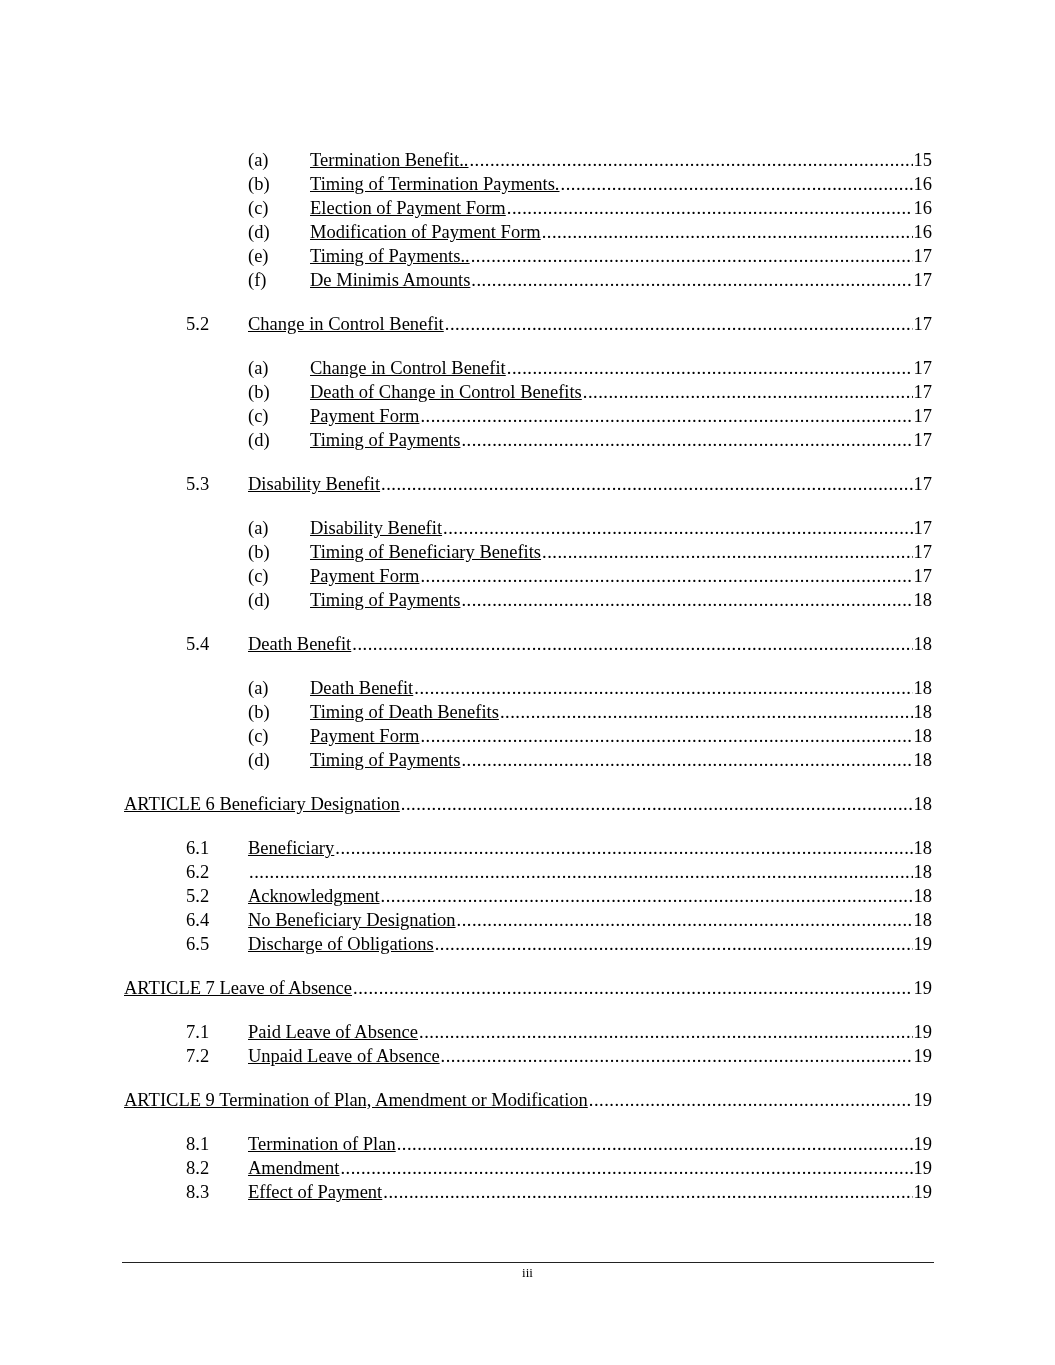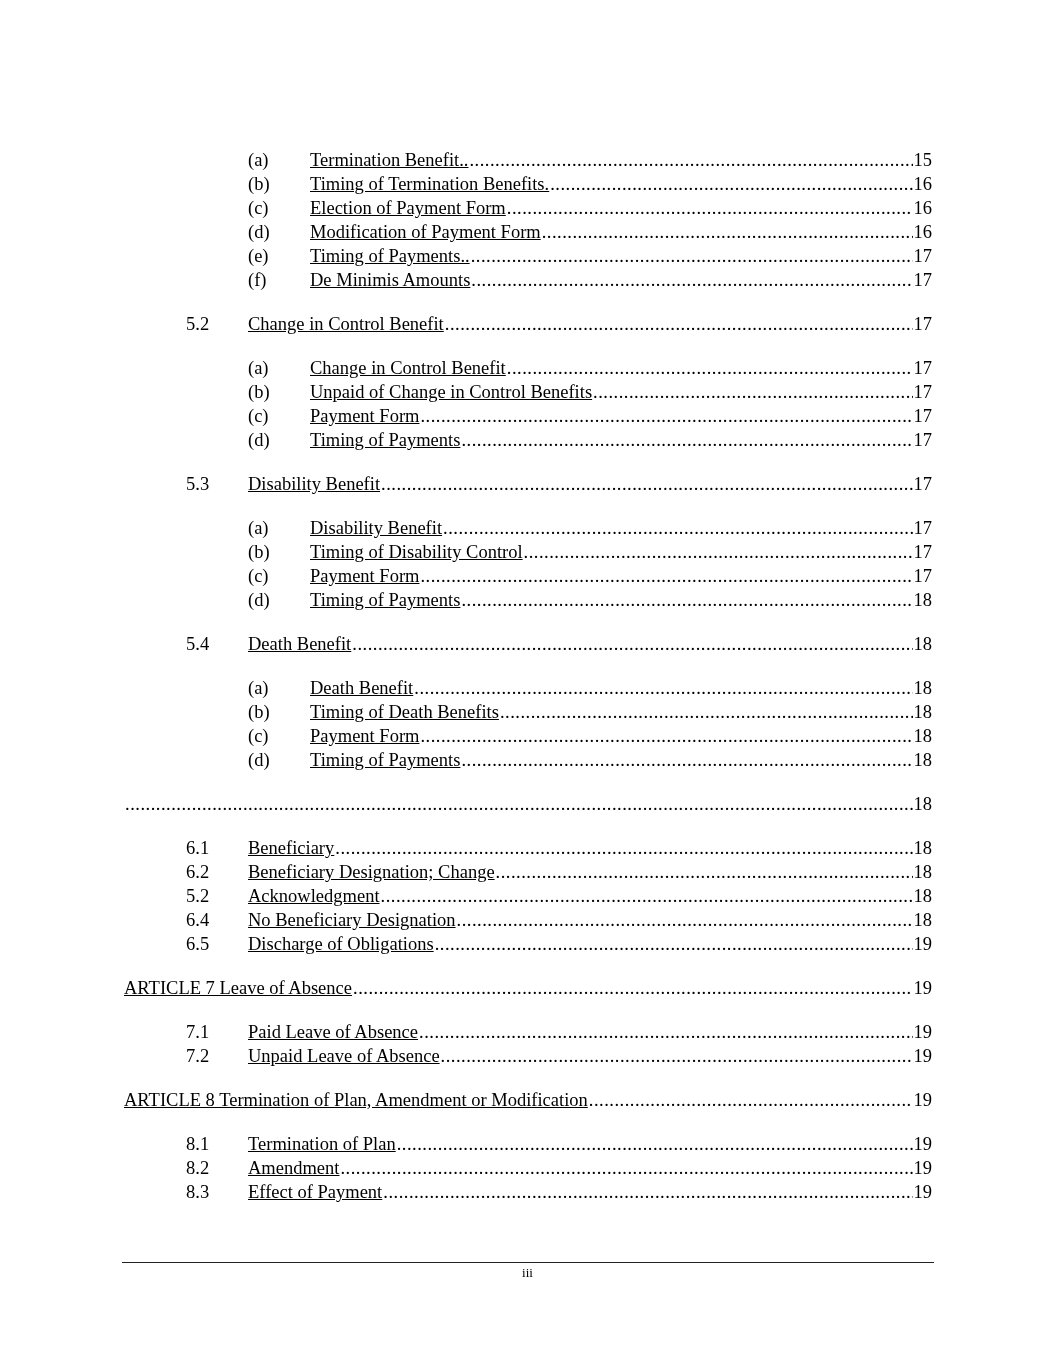--- a/index.html
+++ b/index.html
@@ -87,21 +87,21 @@
 <div class="page">
   <div class="toc" id="toc">
       <div class="row lvl-sub">
     <span class="num">(a)</span>
     <span class="title">Termination Benefit..</span>
     <span class="leader"></span>
     <span class="page-no">15</span>
   </div>
       <div class="row lvl-sub">
     <span class="num">(b)</span>
-    <span class="title">Timing of Termination Benefits. </span>
+    <span class="title">Timing of Termination Payments. </span>
     <span class="leader"></span>
     <span class="page-no">16</span>
   </div>
       <div class="row lvl-sub">
     <span class="num">(c)</span>
     <span class="title">Election of Payment Form </span>
     <span class="leader"></span>
     <span class="page-no">16</span>
   </div>
       <div class="row lvl-sub">
@@ -129,21 +129,21 @@
     <span class="page-no">17</span>
   </div>
       <div class="row lvl-sub gap-before">
     <span class="num">(a)</span>
     <span class="title">Change in Control Benefit </span>
     <span class="leader"></span>
     <span class="page-no">17</span>
   </div>
       <div class="row lvl-sub">
     <span class="num">(b)</span>
-    <span class="title">Unpaid of Change in Control Benefits</span>
+    <span class="title">Death of Change in Control Benefits</span>
     <span class="leader"></span>
     <span class="page-no">17</span>
   </div>
       <div class="row lvl-sub">
     <span class="num">(c)</span>
     <span class="title">Payment Form</span>
     <span class="leader"></span>
     <span class="page-no">17</span>
   </div>
       <div class="row lvl-sub">
@@ -159,21 +159,21 @@
     <span class="page-no">17</span>
   </div>
       <div class="row lvl-sub gap-before">
     <span class="num">(a)</span>
     <span class="title">Disability Benefit</span>
     <span class="leader"></span>
     <span class="page-no">17</span>
   </div>
       <div class="row lvl-sub">
     <span class="num">(b)</span>
-    <span class="title">Timing of Disability Control </span>
+    <span class="title">Timing of Beneficiary Benefits </span>
     <span class="leader"></span>
     <span class="page-no">17</span>
   </div>
       <div class="row lvl-sub">
     <span class="num">(c)</span>
     <span class="title">Payment Form</span>
     <span class="leader"></span>
     <span class="page-no">17</span>
   </div>
       <div class="row lvl-sub">
@@ -207,32 +207,32 @@
     <span class="page-no">18</span>
   </div>
       <div class="row lvl-sub">
     <span class="num">(d)</span>
     <span class="title">Timing of Payments</span>
     <span class="leader"></span>
     <span class="page-no">18</span>
   </div>
       <div class="row lvl-article gap-before">
 
+    <span class="title">ARTICLE 6 Beneficiary Designation</span>
     <span class="leader"></span>
     <span class="page-no">18</span>
   </div>
       <div class="row lvl-section gap-before">
     <span class="num">6.1</span>
     <span class="title">Beneficiary</span>
     <span class="leader"></span>
     <span class="page-no">18</span>
   </div>
       <div class="row lvl-section">
     <span class="num">6.2</span>
-    <span class="title">Beneficiary Designation; Change </span>
     <span class="leader"></span>
     <span class="page-no">18</span>
   </div>
       <div class="row lvl-section">
     <span class="num">5.2</span>
     <span class="title">Acknowledgment </span>
     <span class="leader"></span>
     <span class="page-no">18</span>
   </div>
       <div class="row lvl-section">
@@ -260,21 +260,21 @@
     <span class="page-no">19</span>
   </div>
       <div class="row lvl-section">
     <span class="num">7.2</span>
     <span class="title">Unpaid Leave of Absence</span>
     <span class="leader"></span>
     <span class="page-no">19</span>
   </div>
       <div class="row lvl-article gap-before">
 
-    <span class="title">ARTICLE 8 Termination of Plan, Amendment or Modification </span>
+    <span class="title">ARTICLE 9 Termination of Plan, Amendment or Modification </span>
     <span class="leader"></span>
     <span class="page-no">19</span>
   </div>
       <div class="row lvl-section gap-before">
     <span class="num">8.1</span>
     <span class="title">Termination of Plan </span>
     <span class="leader"></span>
     <span class="page-no">19</span>
   </div>
       <div class="row lvl-section">

